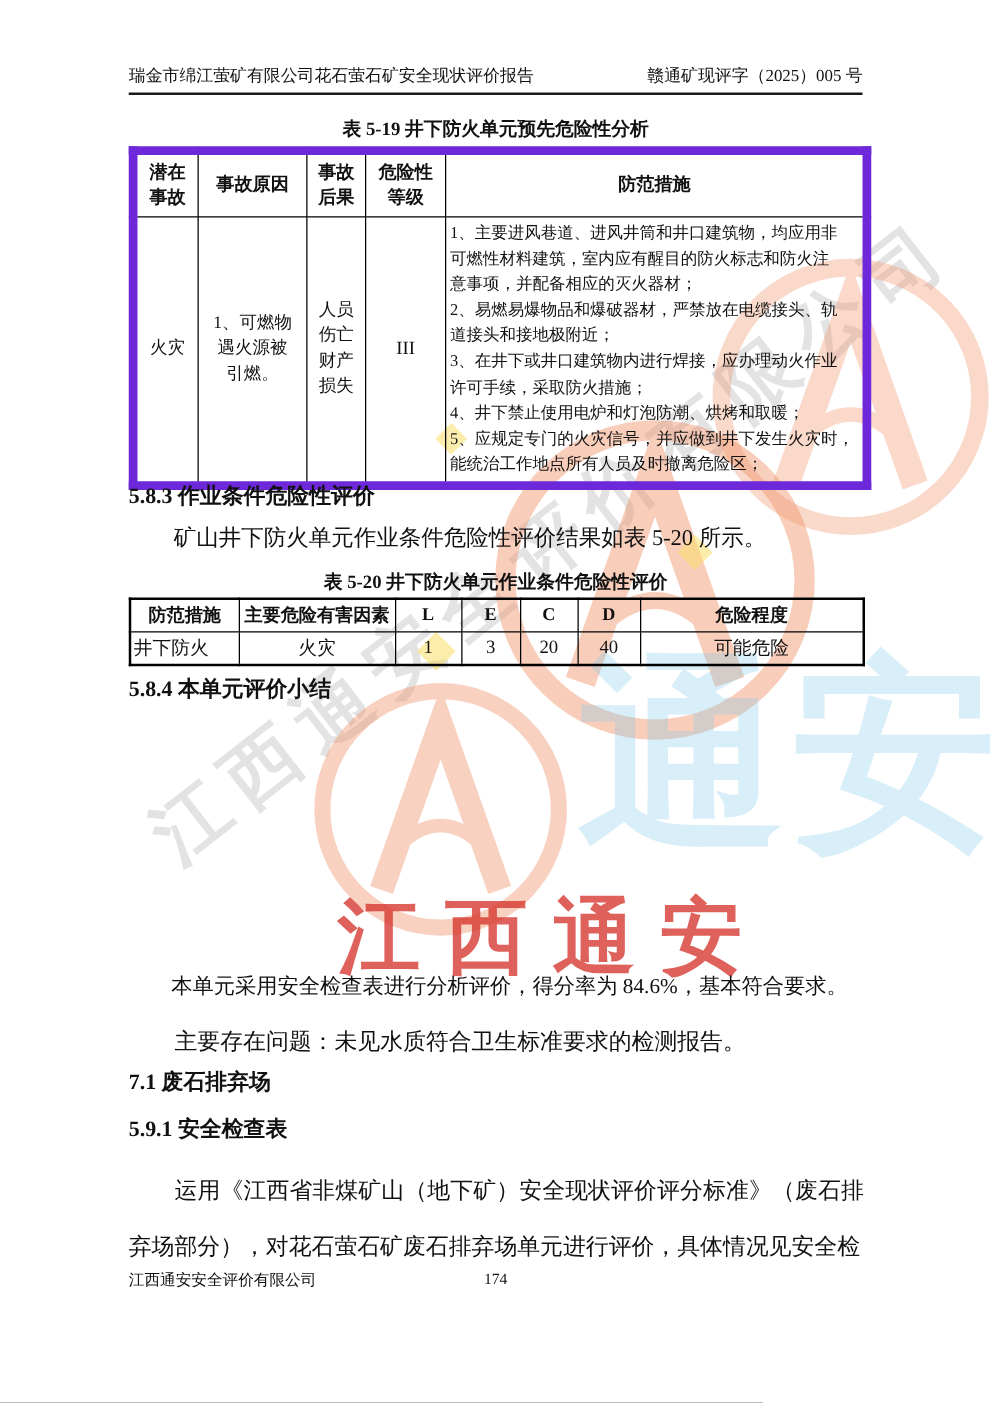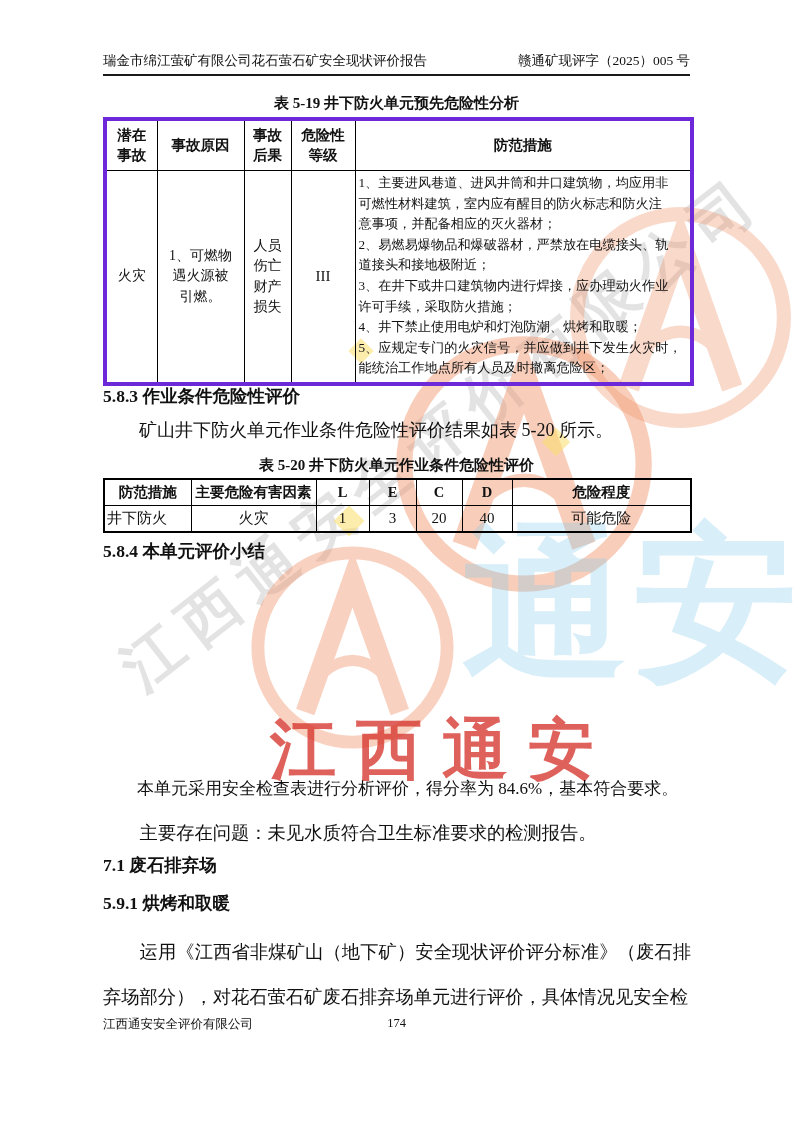--- a/index.html
+++ b/index.html
@@ -48,21 +48,21 @@
     display:flex;justify-content:space-between;align-items:flex-end;
     font-size:13.5px;line-height:1.25;gap:30px;
   }
   .header-rule{left:103px;top:74px;width:587px;border-top:2px solid #1a1a1a;height:0;}
 
   .tbl-title{left:103px;width:587px;text-align:center;font-weight:bold;font-size:15px;}
   .t519-title{top:94px;}
   .t520-title{top:456px;}
 
   table{border-collapse:collapse;table-layout:fixed;background:transparent;}
-  .t519{left:103px;top:117px;width:587px;border:4px solid #6d28d9;padding-left:34px;}
+  .t519{left:103px;top:117px;width:587px;border:7px solid #6d28d9;padding-left:34px;}
   .t519 th,.t519 td{border:1px solid #000;padding:0;}
   .t519 th{font-size:14.5px;font-weight:bold;text-align:center;vertical-align:middle;white-space:pre-line;line-height:1.35;height:49px;}
   .t519 td{font-size:14px;text-align:center;vertical-align:middle;white-space:pre-line;line-height:1.45;height:209px;}
   .t519 td.measures{
     font-size:13.2px;text-align:left;vertical-align:top;
     line-height:20.6px;padding:2px 3px 0 3px;
   }
   .t519 td.level{font-size:15px;}
 
   .t520{left:103px;top:478px;width:587px;border:2px solid #000;}
@@ -209,19 +209,19 @@
         <td>可能危险</td>
       </tr>
     </tbody>
   </table>
 
   <div class="content-abs sec-heading h584">5.8.4 本单元评价小结</div>
   <p class="content-abs para p584b">本单元采用安全检查表进行分析评价，得分率为 84.6%，基本符合要求。</p>
   <p class="content-abs para p584c">主要存在问题：未见水质符合卫生标准要求的检测报告。</p>
 
   <div class="content-abs sec-heading h59">7.1 废石排弃场</div>
-  <div class="content-abs sec-heading h591">5.9.1 烘烤和取暖</div>
+  <div class="content-abs sec-heading h591">5.9.1 安全检查表</div>
   <p class="content-abs para p591">运用《江西省非煤矿山（地下矿）安全现状评价评分标准》（废石排弃场部分），对花石萤石矿废石排弃场单元进行评价，具体情况见安全检</p>
 
   <div class="content-abs footer-company">江西通安安全评价有限公司</div>
   <div class="content-abs footer-page">174</div>
 
 </div>
 
 </body></html>

